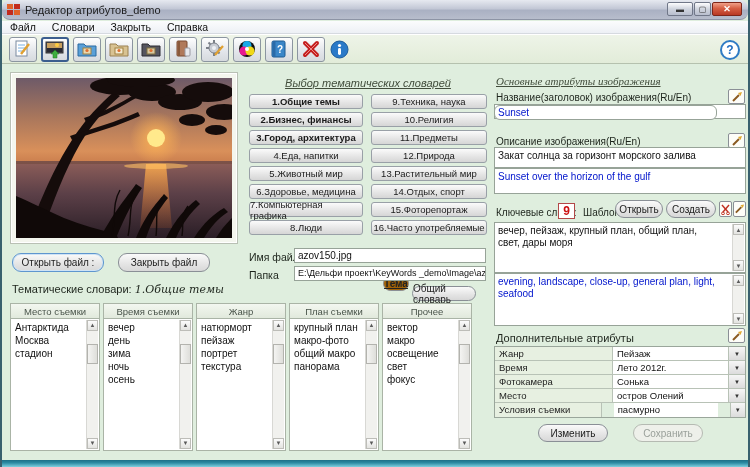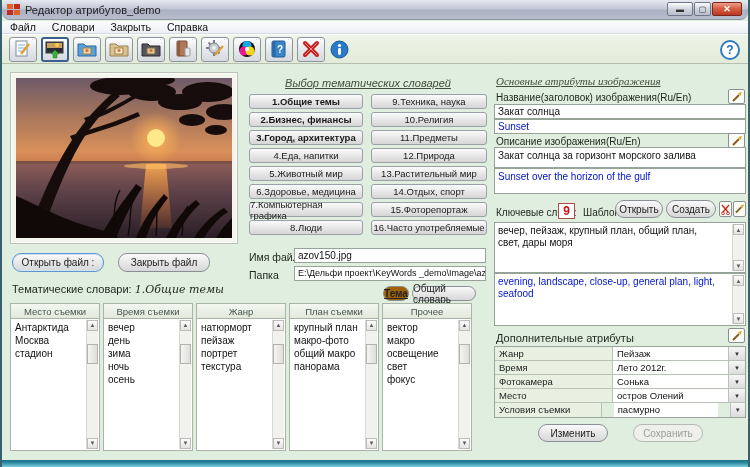--- a/index.html
+++ b/index.html
@@ -278,21 +278,21 @@
   </div>
 
   <div class="btn focus" style="left:10px; top:253px; width:92px; height:19px;">Открыть файл :</div>
   <div class="btn" style="left:116px; top:253px; width:92px; height:19px;">Закрыть файл</div>
 
   <div class="lbl" style="left:10px; top:283px; font-size:11px;">
     <span>Тематические  словари:</span>
     <span style="font-style:italic; font-family:'DejaVu Serif',serif;">1.Общие темы</span>
   </div>
 
-  <div class="btn" style="left:381px; top:286px; width:26px; height:15px; background:#a16207;">
+  <div class="btn" style="left:381px; top:276px; width:26px; height:15px; background:#a16207;">
       <span class="underbold">Тема</span>
     </div>
   <div class="btn" style="left:410px; top:286px; width:64px; height:15px;">Общий словарь</div>
 
   <div class="list" style="left:8px; top:303px;">
     <div class="list-h">Место съемки</div>
     <div class="list-b">
       <div>Антарктида</div>
       <div>Москва</div>
       <div>стадион</div>
@@ -389,21 +389,21 @@
   <div class="ihead" style="left:494px; top:75px;font-family:Liberation Serif, serif;">Основные атрибуты изображения</div>
 
   <div class="lbl" style="left:494px; top:92px; font-size:10px;">Название(заголовок) изображения(Ru/En)</div>
   <div class="iconbtn" style="left:726px; top:89px;">
     <svg width="12" height="12" viewBox="0 0 12 12">
       <line x1="2" y1="10" x2="8" y2="4" stroke="#8a5a20" stroke-width="2"></line>
         <polygon points="7,2 11,1 9.5,5" fill="#e0a830"></polygon>
     </svg>
   </div>
   <div class="fld" style="left:492px; top:104px; width:252px; height:15px;">Закат солнца</div>
-  <div class="fld en" style="left:492px; top:119px; width:252px; height:15px;">Sunset</div>
+  <div class="fld en" style="left:492px; top:105px; width:223px; height:15px;border-radius:6px;">Sunset</div>
 
   <div class="lbl" style="left:494px; top:136px; font-size:10px;">Описание  изображения(Ru/En)</div>
   <div class="iconbtn" style="left:726px; top:133px;">
     <svg width="12" height="12" viewBox="0 0 12 12">
       <line x1="2" y1="10" x2="8" y2="4" stroke="#8a5a20" stroke-width="2"></line>
         <polygon points="7,2 11,1 9.5,5" fill="#e0a830"></polygon>
     </svg>
   </div>
   <div class="box" style="left:492px; top:147px; width:252px; height:21px;">Закат солнца за горизонт морского залива</div>
   <div class="box en" style="left:492px; top:168px; width:252px; height:26px;">Sunset over the horizon of the gulf</div>

